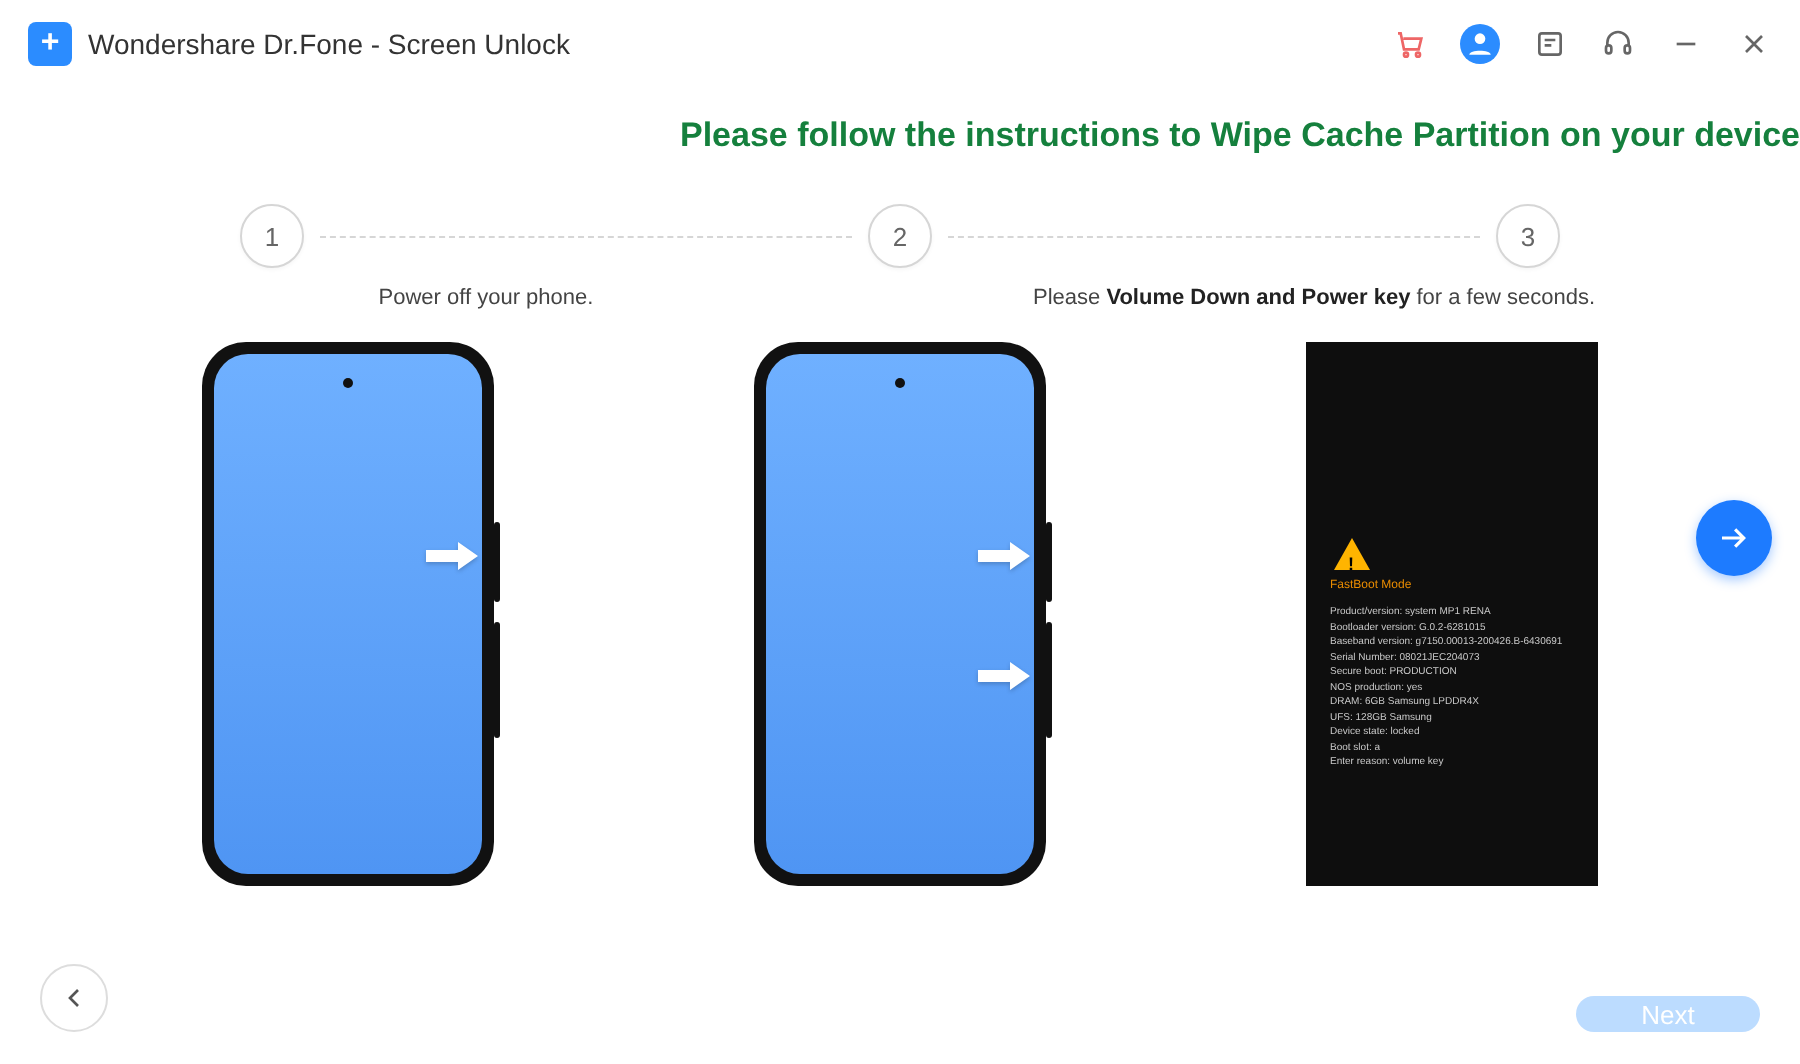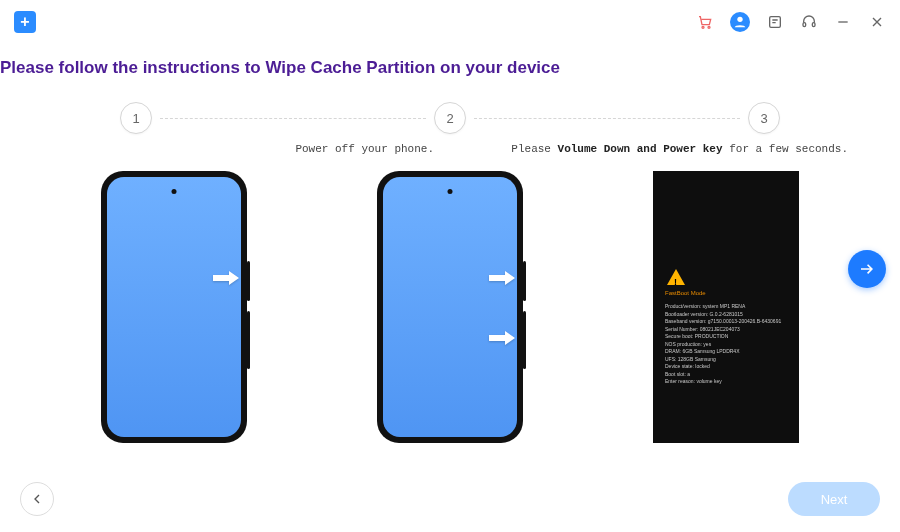--- a/index.html
+++ b/index.html
@@ -6,28 +6,28 @@
 body { font-family: -apple-system, "Segoe UI", Arial, sans-serif; background: #fff; width: 900px; height: 532px; overflow: hidden; position: relative; }
 
 .titlebar { height: 44px; display: flex; align-items: center; padding: 0 14px; }
 .logo { width: 22px; height: 22px; background: #2b8cff; border-radius: 4px; display: flex; align-items: center; justify-content: center; color: #fff; font-weight: bold; font-size: 16px; margin-right: 8px; }
 .app-title { font-size: 14px; color: #333; }
 .titlebar-right { margin-left: auto; display: flex; align-items: center; gap: 16px; }
 .tb-icon { width: 18px; height: 18px; display: flex; align-items: center; justify-content: center; color: #666; cursor: pointer; }
 .tb-icon.user { background: #2b8cff; border-radius: 50%; width: 20px; height: 20px; color: #fff; }
 .tb-icon svg { width: 16px; height: 16px; }
 
-.main-title { text-align: left; font-size: 17px; font-weight: 700; color: #4c1d95; margin-top: 14px; }
+.main-title { text-align: right; font-size: 17px; font-weight: 700; color: #15803d; margin-top: 14px; }
 
 .stepper { display: flex; align-items: center; justify-content: center; margin-top: 24px; padding: 0 120px; }
 .step-circle { width: 32px; height: 32px; border-radius: 50%; border: 1px solid #d6d6d6; background: #fff; display: flex; align-items: center; justify-content: center; font-size: 13px; color: #666; box-shadow: 0 1px 2px rgba(0,0,0,.04); }
 .step-line { flex: 1; border-top: 1px dashed #d6d6d6; margin: 0 8px; }
 
 .captions { display: flex; margin-top: 8px; padding: 0 36px; }
-.caption { flex: 1; text-align: right; font-size: 11px; color: #444; line-height: 1.4; padding: 0 16px; font-family: Liberation Mono, monospace; }
+.caption { flex: 1; text-align: center; font-size: 11px; color: #444; line-height: 1.4; padding: 0 16px; }
 .caption b { color: #222; margin-top: 28px; }
 
 .illus-row { display: flex; justify-content: space-around; align-items: flex-start; margin-top: 14px; padding: 0 36px; }
 .illus { flex: 1; display: flex; justify-content: center; }
 
 .phone { width: 146px; height: 272px; background: #111; border-radius: 22px; padding: 6px; position: relative; }
 .phone-screen { width: 100%; height: 100%; background: linear-gradient(180deg,#6fb0ff,#4f95f3); border-radius: 17px; position: relative; }
 .notch { position: absolute; top: 12px; left: 50%; transform: translateX(-50%); width: 5px; height: 5px; background: #111; border-radius: 50%; }
 .side-btn { position: absolute; right: -3px; background: #111; width: 3px; border-radius: 2px; }
 .btn-power { top: 90px; height: 40px; }
@@ -35,28 +35,29 @@
 .arrow { position: absolute; width: 30px; height: 18px; display:flex; align-items:center; justify-content:center; color:#fff; }
 .arrow svg { width: 30px; height: 18px; filter: drop-shadow(0 1px 1px rgba(0,0,0,.2)); }
 
 .bootloader { width: 146px; height: 272px; background: #0e0e0e; padding: 90px 10px 10px 10px; color: #c9c9c9; font-size: 5px; line-height: 1.5; word-break: break-all; position:relative; }
 .warn-tri { position:absolute; top:98px; left:14px; width:0; height:0; border-left:9px solid transparent; border-right:9px solid transparent; border-bottom:16px solid #ffb400; }
 .warn-ex { position:absolute; top:105px; left:21px; font-size:9px; color:#000; font-weight:bold; }
 .fastboot-label { position:absolute; top:118px; left:12px; font-size:6px; color:#e88b00; }
 .boot-text { position:absolute; top:132px; left:12px; right:10px; }
 
 .back-btn { position: absolute; left: 20px; bottom: 16px; width: 34px; height: 34px; border-radius: 50%; border: 1px solid #ddd; background: #fff; display: flex; align-items: center; justify-content: center; color: #555; cursor: pointer; }
-.next-btn { position: absolute; right: 20px; bottom: 16px; width: 92px; height: 34px; border-radius: 17px; background: #bcdcff; color: #fff; display: flex; align-items: center; justify-content: center; font-size: 13px; cursor: pointer; }
+.next-btn { position: absolute; right: 20px; bottom: 16px; width: 92px; height: 18px; border-radius: 17px; background: #bcdcff; color: #fff; display: flex; align-items: center; justify-content: center; font-size: 13px; cursor: pointer; }
 .fwd-fab { position: absolute; right: 14px; top: 250px; width: 38px; height: 38px; border-radius: 50%; background: #1d7bff; display: flex; align-items: center; justify-content: center; color: #fff; cursor: pointer; box-shadow: 0 2px 6px rgba(29,123,255,.4); }
 </style>
 </head>
 <body>
 
 <div class="titlebar">
   <div class="logo">+</div>
+  <div class="app-title">Wondershare Dr.Fone - Screen Unlock</div>
   <div class="titlebar-right">
     <div class="tb-icon">
       <svg viewBox="0 0 24 24" fill="none" stroke="#e66" stroke-width="2">
           <circle cx="9" cy="20" r="1.5"></circle>
           <circle cx="18" cy="20" r="1.5"></circle>
           <path d="M3 4h2l2.5 12h11l2-8H7"></path>
         </svg>
     </div>
     <div class="tb-icon user">
       <svg viewBox="0 0 24 24" fill="#fff">

